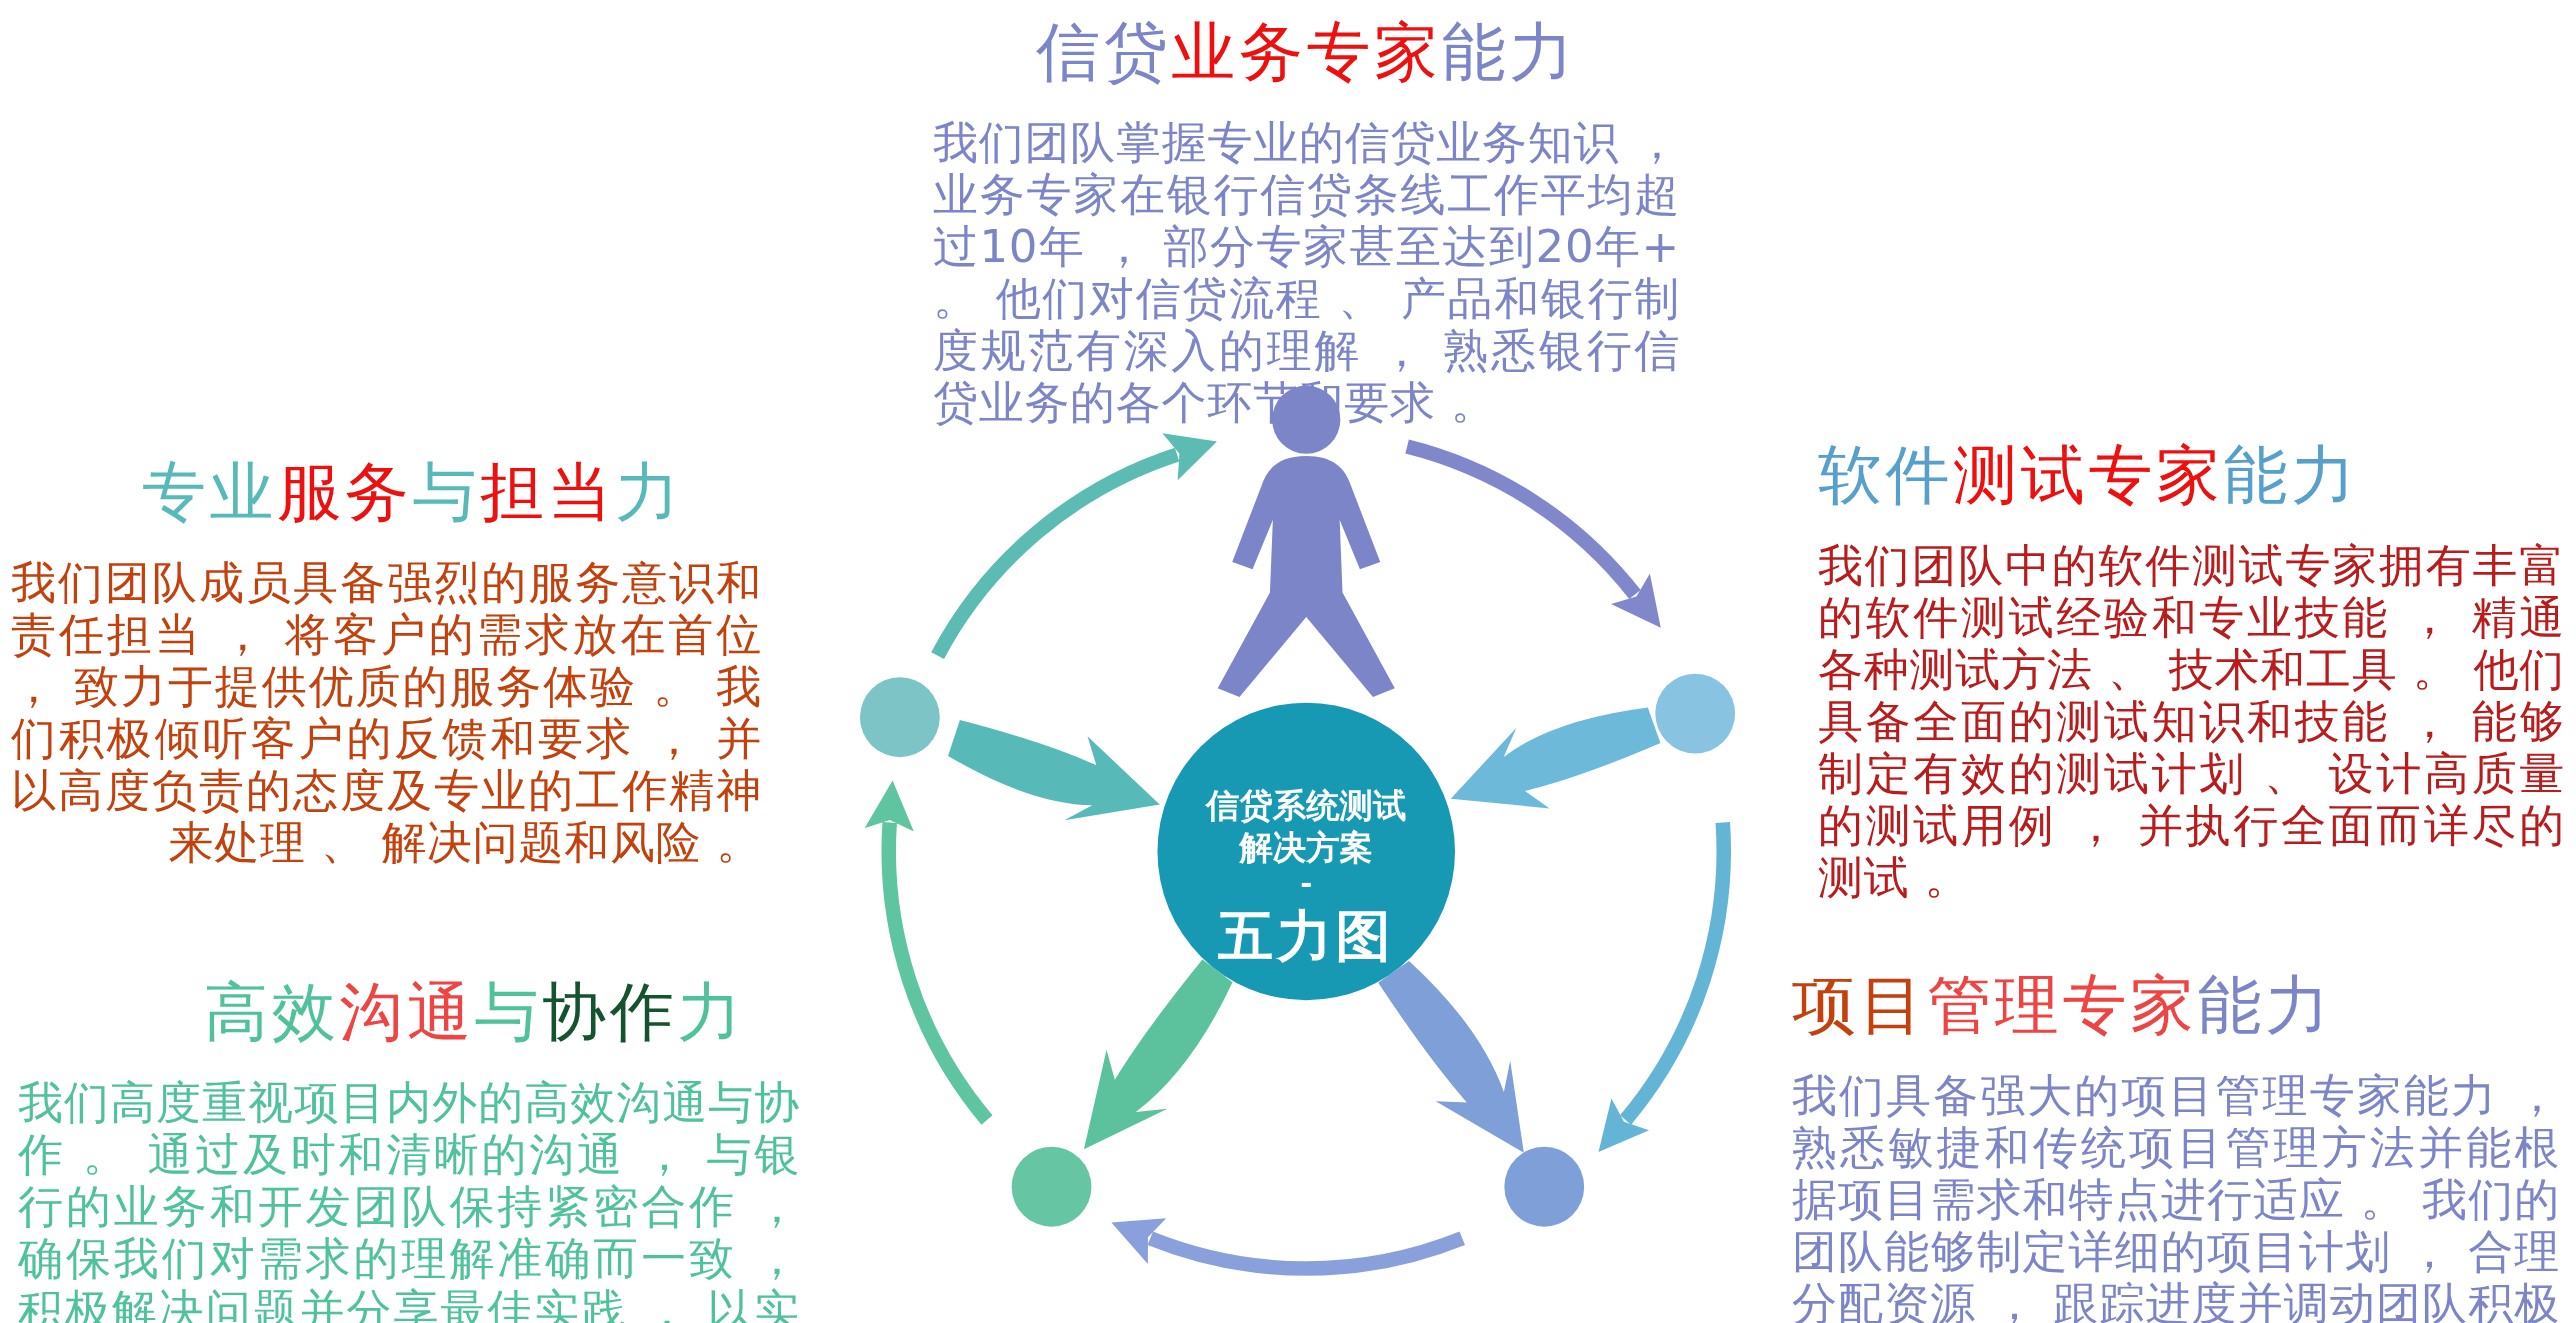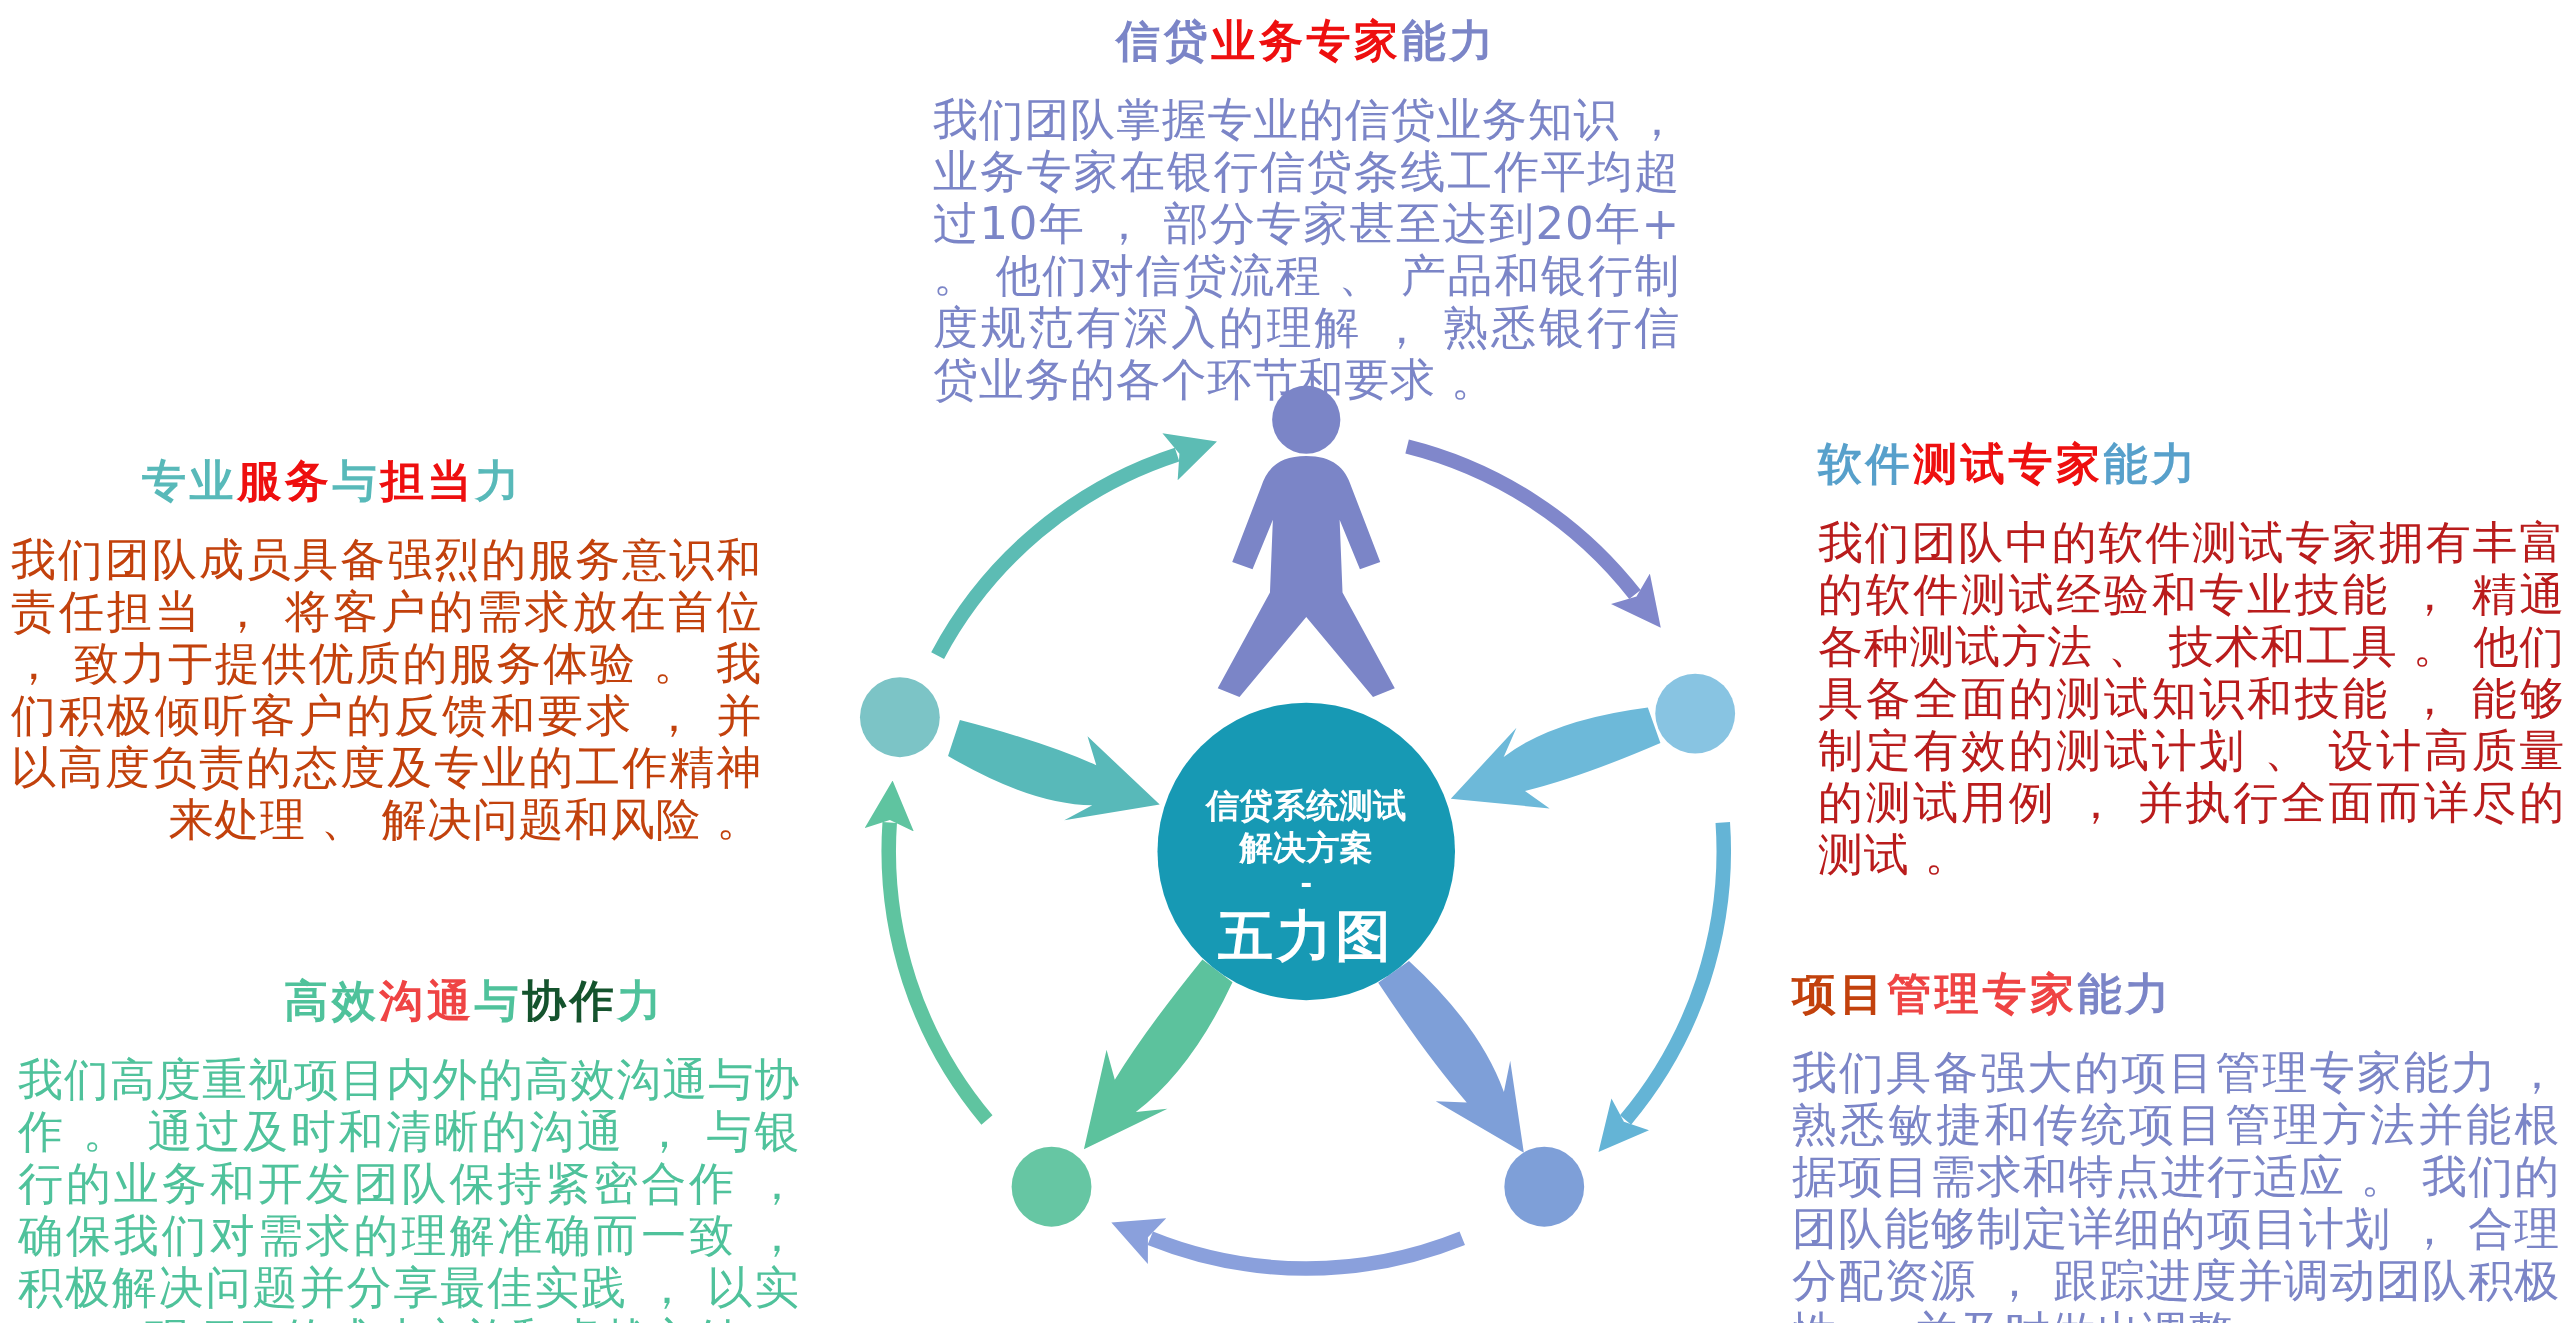--- a/index.html
+++ b/index.html
@@ -5,21 +5,21 @@
   * { margin: 0; padding: 0; box-sizing: border-box; }
   html, body {
     width: 2576px; height: 1324px;
     background: #ffffff;
     font-family: "DejaVu Sans", "Liberation Sans", sans-serif;
   }
   .page { position: relative; width: 2576px; height: 1324px; overflow: hidden; background: #fff; }
 
   .sec { position: absolute; }
   .sec-title {
-    font-size: 44px; font-weight: bold; letter-spacing: 3.6px;
+    font-size: 64px; font-weight: normal; letter-spacing: 3.6px;
     white-space: nowrap; line-height: 1.15;
   }
   .sec-body {
     margin-top: 27.6px;
     font-size: 45px; font-weight: 400; line-height: 52px;
     letter-spacing: 0.7px; text-align: justify;
   }
   .sec-body.last-right { text-align-last: right; }
 
   .sec-top        { left: 933px; top: 16px;  width: 747px; }

